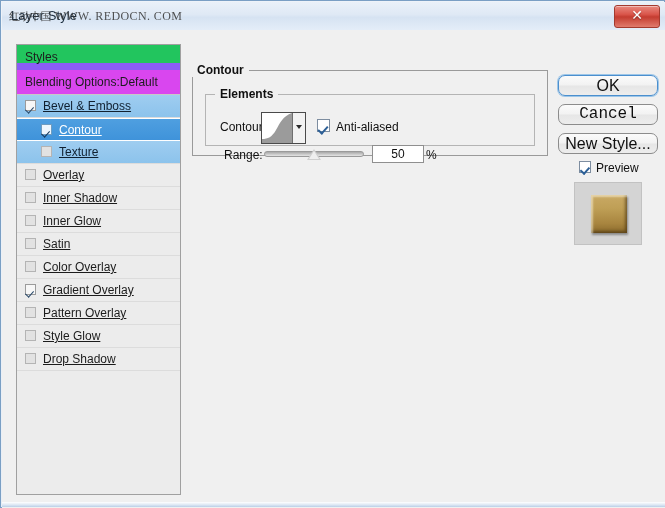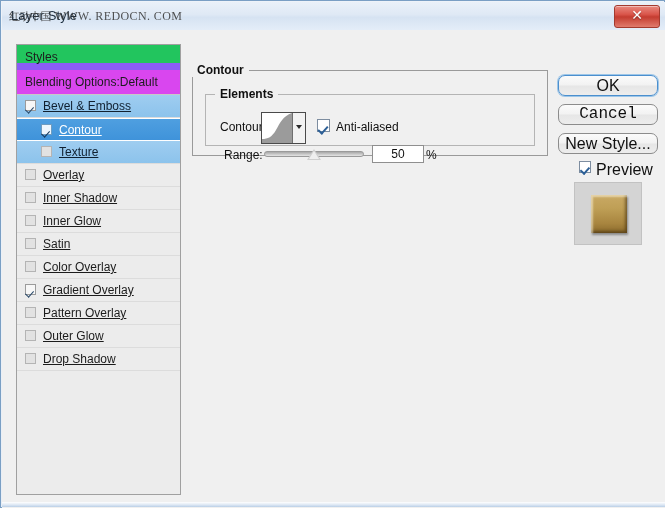--- a/index.html
+++ b/index.html
@@ -397,21 +397,21 @@
     top: 3px;
     width: 3.5px;
     height: 7px;
     border: solid #2c5f96;
     border-width: 0 2px 2px 0;
     transform: rotate(42deg);
   }
   #lbl-preview {
     left: 594px;
     top: 131px;
-    font-size: 16px;
+    font-size: 12px;
   }
 
   
   .preview-thumb {
     position: absolute;
     left: 572px;
     top: 152px;
     width: 68px;
     height: 63px;
     background: #d4d4d4;
@@ -463,21 +463,21 @@
             <div class="style-row hl"><span class="cb checked"></span><span class="style-label">Bevel &amp; Emboss</span></div>
             <div class="style-row sub sel"><span class="cb checked"></span><span class="style-label">Contour</span></div>
             <div class="style-row sub hl"><span class="cb dim"></span><span class="style-label">Texture</span></div>
             <div class="style-row"><span class="cb dim"></span><span class="style-label">Overlay</span></div>
             <div class="style-row"><span class="cb dim"></span><span class="style-label">Inner Shadow</span></div>
             <div class="style-row"><span class="cb dim"></span><span class="style-label">Inner Glow</span></div>
             <div class="style-row"><span class="cb dim"></span><span class="style-label">Satin</span></div>
             <div class="style-row"><span class="cb dim"></span><span class="style-label">Color Overlay</span></div>
             <div class="style-row"><span class="cb checked"></span><span class="style-label">Gradient Overlay</span></div>
             <div class="style-row"><span class="cb dim"></span><span class="style-label">Pattern Overlay</span></div>
-            <div class="style-row"><span class="cb dim"></span><span class="style-label">Outer Glow</span></div>
+            <div class="style-row"><span class="cb dim"></span><span class="style-label">Style Glow</span></div>
             <div class="style-row"><span class="cb dim"></span><span class="style-label">Drop Shadow</span></div>
           </div>
       </div>
 
       <div class="contour-group"></div>
       <div class="group-title">Contour</div>
 
       <div class="elements-group"></div>
       <div class="group-title inner">Elements</div>
 

